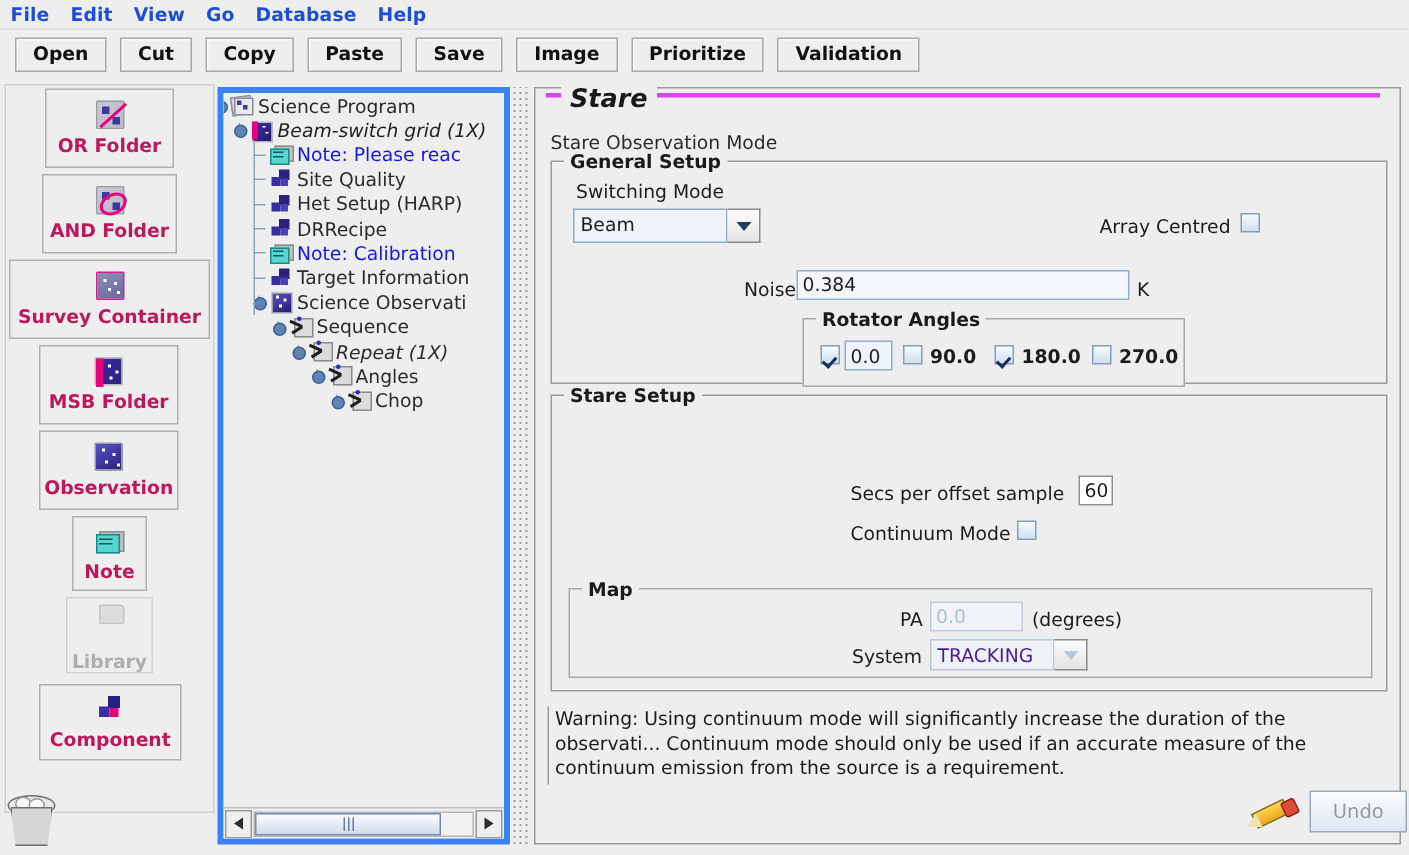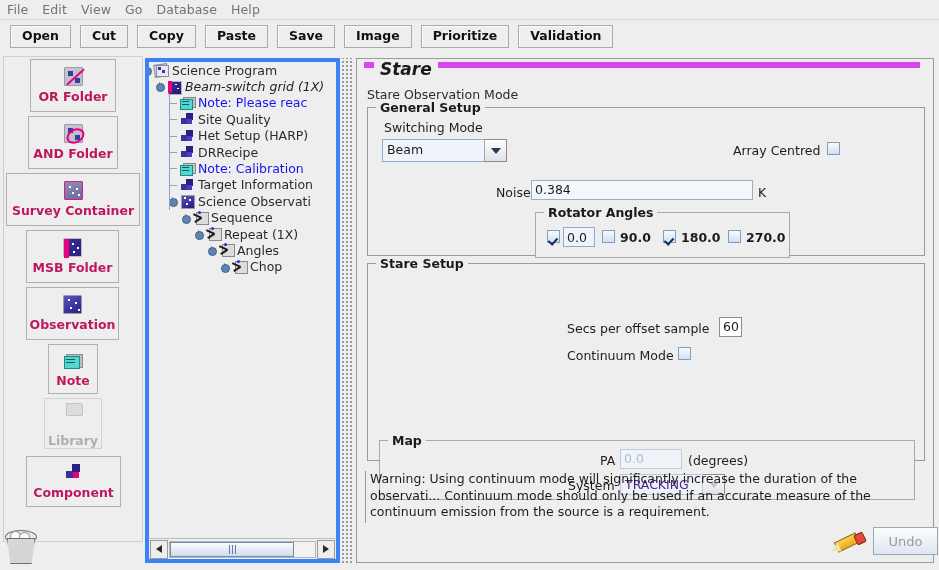--- a/index.html
+++ b/index.html
@@ -14,21 +14,21 @@
   #app { position: relative; width: 939px; height: 570px; background: #eeeeee; }
 
   
   .menubar {
     position: absolute; left: 0; top: 0; width: 939px; height: 19px;
     background: #eeeeee;
     display: flex; align-items: center;
     border-bottom: 1px solid #d8d8d8;
   }
   .menubar .mi {
-    padding: 1px 7px; font-size: 12.5px; font-weight: 400; color: #737373;
+    padding: 1px 7px; font-size: 12.5px; font-weight: 700; color: #1d4ed8;
     letter-spacing: .1px; cursor: default;
   }
 
   
   .toolbar {
     position: absolute; left: 0; top: 20px; width: 939px; height: 33px;
     background: #eeeeee; display: flex; align-items: center; padding-left: 10px;
     box-sizing: border-box; gap: 9px;
   }
   .tbtn {
@@ -128,21 +128,21 @@
     background-size: 4px 4px; background-position: 4px 2px;
   }
 
   
   .editor {
     position:absolute; left:356px; top:58px; width:578px; height:505px;
     background:#eeeeee; border:1px solid #9a9a9a; box-sizing:border-box;
   }
   .titleline {
     position:absolute; left:7px; top:3px; right:13px; height:22px;
-    border-top:6px solid #d946ef;
+    border-top:3px solid #d946ef;
   }
   .panel-title {
     position:absolute; left:10px; top:-9px; background:#eeeeee; padding:0 6px;
     font-size:17px; font-weight:700; font-style:italic; color:#1a1a1a;
   }
   .subtitle { position:absolute; left:10px; top:28px; font-size:12.5px; color:#2b2b2b; }
 
   .group {
     position:absolute; border:1px solid #9b9b9b; box-sizing:border-box; background:#eeeeee;
   }
@@ -428,21 +428,21 @@
             <span class="knob"></span>
           </span>
           <span class="ticon">
             <div style="position:absolute;left:4px;top:2px;width:11px;height:11px;background:#dcdcdc;border:1px solid #8a8a8a;"></div>
             <div style="position:absolute;left:6px;top:1px;width:3px;height:3px;border-radius:50%;background:#2b2bc8;"></div>
             <div style="position:absolute;left:1px;top:5px;width:9px;height:1.6px;background:#1c1c1c;transform:rotate(24deg);"></div>
             <div style="position:absolute;left:2px;top:9px;width:8px;height:1.6px;background:#1c1c1c;transform:rotate(-32deg);"></div>
           </span>
           <span class="tlabel">Sequence</span>
         </div>
-        <div class="trow" style="padding-left: 56px;">
+        <div class="trow" style="padding-left: 56px; font-style: italic;">
           <span class="thandle" style="left: 45px; top: 4px;">
             <span class="stem"></span>
             <span class="knob"></span>
           </span>
           <span class="ticon">
             <div style="position:absolute;left:4px;top:2px;width:11px;height:11px;background:#dcdcdc;border:1px solid #8a8a8a;"></div>
             <div style="position:absolute;left:6px;top:1px;width:3px;height:3px;border-radius:50%;background:#2b2bc8;"></div>
             <div style="position:absolute;left:1px;top:5px;width:9px;height:1.6px;background:#1c1c1c;transform:rotate(24deg);"></div>
             <div style="position:absolute;left:2px;top:9px;width:8px;height:1.6px;background:#1c1c1c;transform:rotate(-32deg);"></div>
           </span>
@@ -540,21 +540,21 @@
 
     <div class="group" style="left:10px;top:204px;width:558px;height:198px;">
       <div class="gtitle">Stare Setup</div>
 
       <div class="lbl" style="left:199px;top:57px;">Secs per offset sample</div>
       <div class="txtfield plain" style="left:351px;top:53px;width:23px;height:20px;">60</div>
 
       <div class="lbl" style="left:199px;top:84px;">Continuum Mode</div>
       <div class="cbx" style="left:310px;top:83px;"></div>
 
-      <div class="group thin" style="left:11px;top:128px;width:536px;height:60px;margin-top:48px;">
+      <div class="group thin" style="left:11px;top:128px;width:536px;height:60px;">
         <div class="gtitle">Map</div>
 
         <div class="lbl dis" style="left:220px;top:12px;color:#1c1c1c;">PA</div>
         <div class="txtfield dis" style="left:240px;top:8px;width:62px;height:20px;">0.0</div>
         <div class="lbl" style="left:308px;top:12px;">(degrees)</div>
 
         <div class="lbl" style="left:188px;top:37px;">System</div>
         <div class="combo dis" style="left:240px;top:33px;width:105px;height:21px;">
           <div class="cbox">TRACKING</div>
           <div class="carr">

